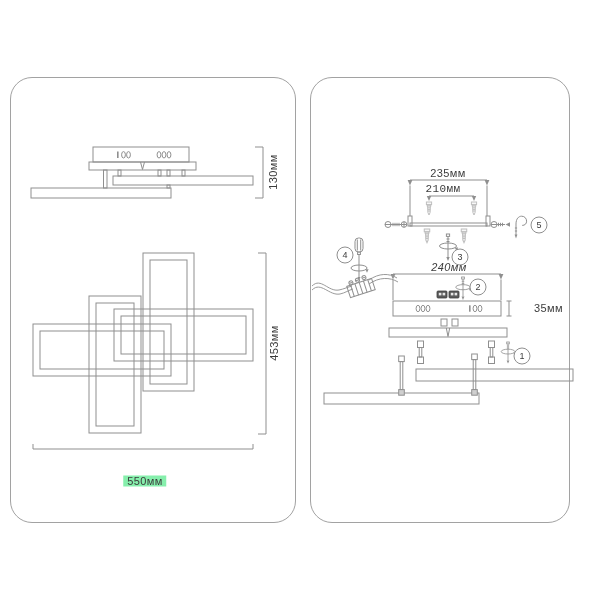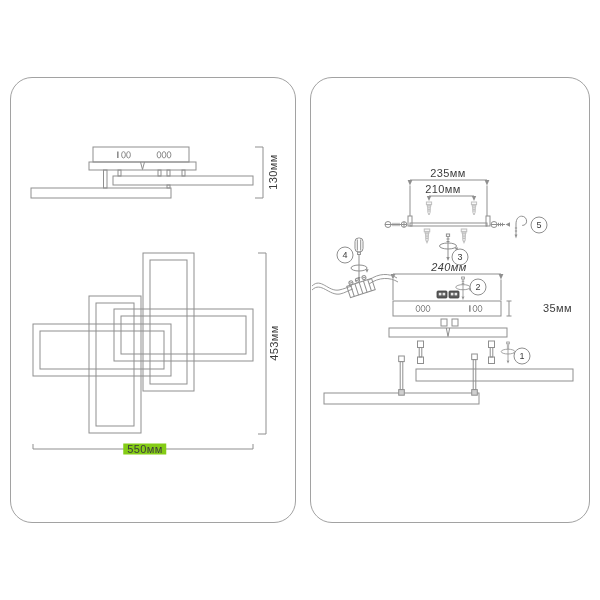--- a/index.html
+++ b/index.html
@@ -5,28 +5,28 @@
   html,body{margin:0;padding:0;background:#ffffff;}
   .sheet{
     position:relative;width:600px;height:600px;background:#ffffff;
     font-family:"Liberation Sans", sans-serif;overflow:hidden;
   }
   .panel{
     position:absolute;top:77px;height:446px;background:#ffffff;
     border:1px solid #a2a2a2;border-radius:22px;box-sizing:border-box;
   }
   #panel-left{left:10px;width:286px;}
-  #panel-right{left:310px;width:280px;}
+  #panel-right{left:310px;width:260px;}
   .panel svg{position:absolute;left:0;top:0;}
   .dim-label{
     position:absolute;font-size:11px;color:#3c3c3c;letter-spacing:.4px;
     white-space:nowrap;transform:translate(-50%,-50%);line-height:1;
   }
   .dim-label.rot{transform:translate(-50%,-50%) rotate(-90deg);}
-  .dim-label.bg{background:#84cc16;padding:0 4px;}
+  .dim-label.bg{background:#86efac;padding:0 4px;margin-top:32px;}
   .step{
     position:absolute;width:15px;height:15px;border:1px solid #8f8f8f;
     border-radius:50%;background:#ffffff;color:#3c3c3c;font-size:9px;
     line-height:15px;text-align:center;transform:translate(-50%,-50%);
   }
 </style>
 </head>
 <body>
 
 <div class="sheet">
@@ -272,23 +272,23 @@
           <rect x="46.6" y="174" width="2.8" height="2.5"></rect>
           <line x1="48" y1="176.5" x2="48" y2="199"></line>
           <ellipse cx="48" cy="190" rx="8" ry="3"></ellipse>
           <polygon points="54.4,191.3 57.6,191.3 56,194.8" fill="#8f8f8f" stroke="none"></polygon>
           <polygon points="46.5,199 49.5,199 48,202.5" fill="#8f8f8f" stroke="none"></polygon>
         </g>
       </g>
     </svg>
 
     <span class="dim-label" style="left:137px;top:95px;">235мм</span>
-    <span class="dim-label" style="left:132px;top:111px;">210мм</span>
+    <span class="dim-label" style="left:132px;top:111px;font-family:Liberation Mono, monospace;">210мм</span>
     <span class="dim-label" style="left:138px;top:189px;font-style:italic;">240мм</span>
-    <span class="dim-label" style="left:229px;top:230px;padding-left:35px;">35мм</span>
+    <span class="dim-label" style="left:220px;top:230px;padding-left:35px;">35мм</span>
 
     <span class="step" style="left:228px;top:147px;">5</span>
     <span class="step" style="left:149px;top:179px;">3</span>
     <span class="step" style="left:167px;top:209px;">2</span>
     <span class="step" style="left:34px;top:177px;">4</span>
     <span class="step" style="left:211px;top:278px;">1</span>
   </section>
 </div>
 
 </body></html>

